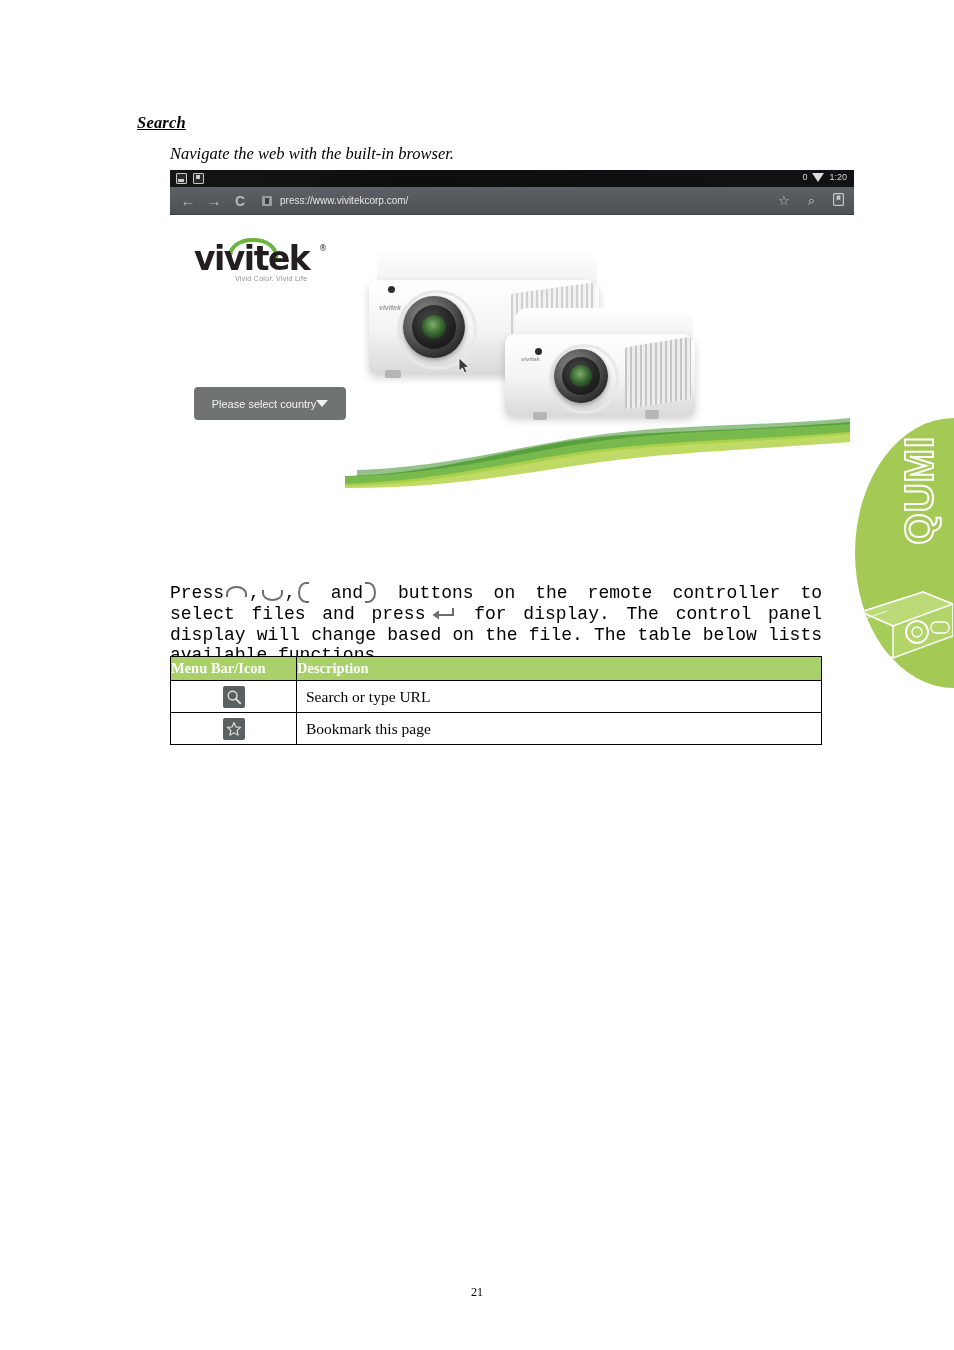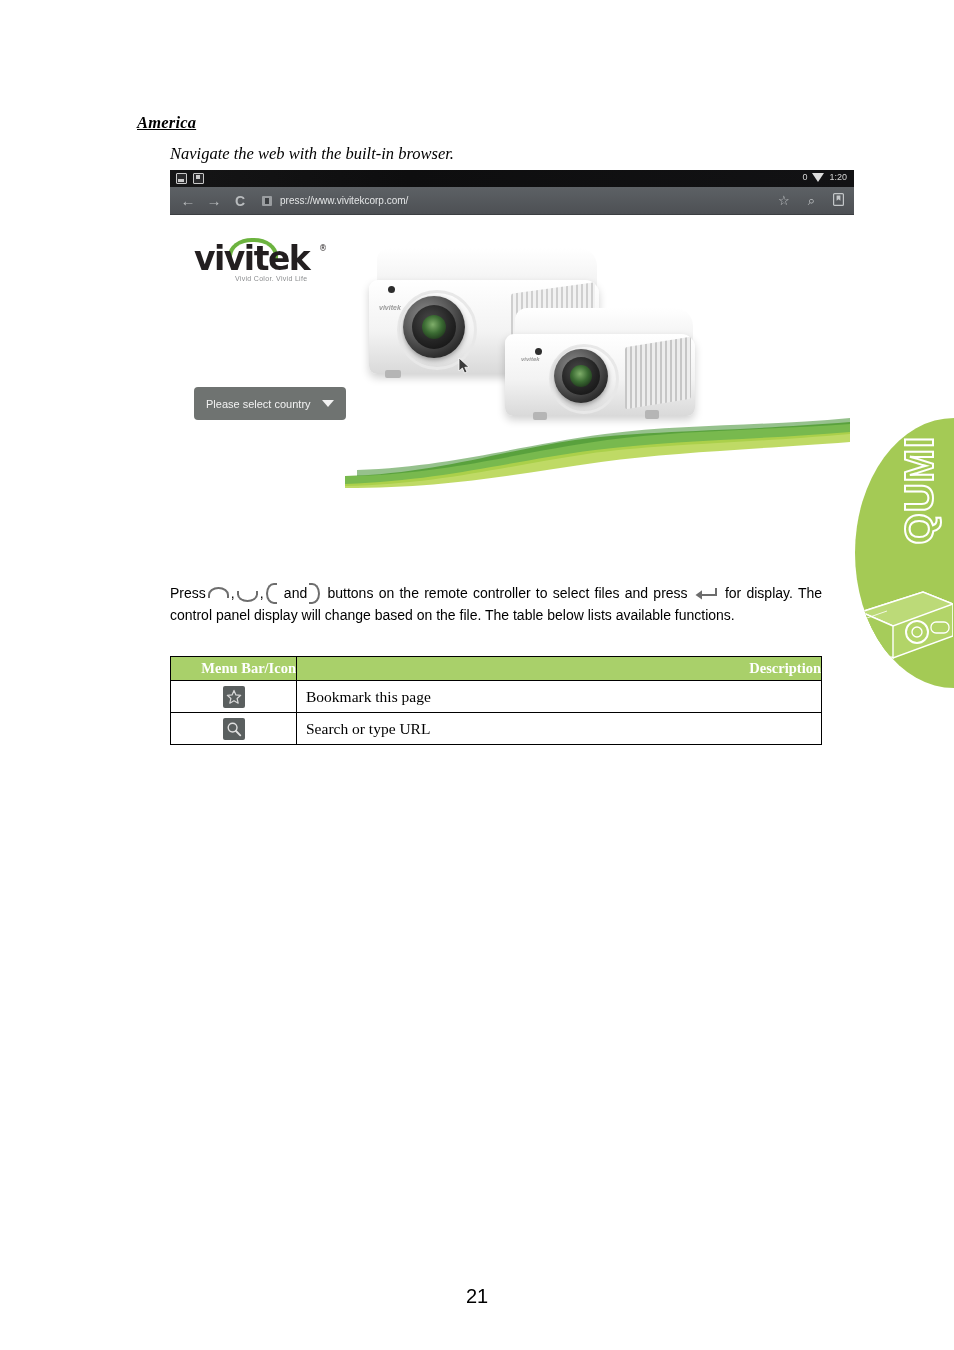--- a/index.html
+++ b/index.html
@@ -271,21 +271,21 @@
   .country-select {
     position: absolute;
     left: 24px;
     top: 172px;
     width: 152px;
     height: 33px;
     background: #6f7371;
     border-radius: 4px;
     display: flex;
     align-items: center;
-    justify-content: space-between;
+    justify-content: center;
     padding: 0 12px;
     box-sizing: border-box;
   }
   .country-select span {
     color: #f2f2f2;
     font-family: "Liberation Sans", sans-serif;
     font-size: 11px;
   }
   .caret {
     width: 0; height: 0;
@@ -410,24 +410,24 @@
     font-style: italic;
     font-weight: bold;
   }
 
   
   #press-paragraph {
     position: absolute;
     left: 170px;
     top: 583px;
     width: 652px;
-    font-size: 14px;
+    font-size: 18px;
     line-height: 20.5px;
     text-align: justify;
-    font-family: Liberation Sans, sans-serif;
+    font-family: Liberation Mono, monospace;
   }
   .arc-glyph {
     display: inline-block;
     vertical-align: middle;
     position: relative;
     margin: 0 2px;
   }
   .arc-up {
     width: 17px; height: 9px;
     border: 2px solid #6d6d6d;
@@ -478,21 +478,21 @@
     border-collapse: collapse;
     font-family: "Liberation Serif", serif;
   }
   #functions-table th {
     background: #a9d06a;
     color: #ffffff;
     font-weight: bold;
     font-size: 14.5px;
     border: 1.3px solid #000;
     padding: 3px 0;
-    text-align: right;
+    text-align: left;
   }
   #functions-table th.col-icon { width: 125px; }
   #functions-table td {
     border: 1.3px solid #000;
     height: 29px;
     vertical-align: middle;
   }
   #functions-table td.icon-cell { text-align: center; }
   #functions-table td.desc-cell {
     padding-left: 9px;
@@ -544,28 +544,28 @@
   }
   #qumi-device svg { display:block; }
 
   
   #page-number {
     position: absolute;
     left: 0;
     top: 1285px;
     width: 954px;
     text-align: center;
-    font-size: 20px;
-    font-family: Liberation Sans, sans-serif;
+    font-size: 12px;
+    font-family: Liberation Serif, serif;
   }
 </style>
 </head>
 <body>
 
-<div id="section-heading">America</div>
+<div id="section-heading">Search</div>
 
 <div id="intro-text">Navigate the web with the built-in browser.</div>
 
 <div id="browser-figure">
 
   <div class="status-bar">
     <div class="status-left">
       <div class="sb-glyph screenshot"></div>
       <div class="sb-glyph sdcard"></div>
     </div>
@@ -675,36 +675,36 @@
     <tr>
       <th class="col-icon">Menu Bar/Icon</th>
       <th>Description</th>
     </tr>
   </thead>
   <tbody>
     <tr>
       <td class="icon-cell">
         <span class="tbl-icon">
           <svg width="16" height="16" viewBox="0 0 16 16">
-            <path d="M8 1.4 L9.9 5.9 L14.7 6.3 L11.1 9.5 L12.2 14.2 L8 11.7 L3.8 14.2 L4.9 9.5 L1.3 6.3 L6.1 5.9 Z" fill="none" stroke="#d8d8d8" stroke-width="1.2" stroke-linejoin="round"></path>
-          </svg>
-        </span>
-      </td>
-      <td class="desc-cell">Bookmark this page</td>
-    </tr>
-    <tr>
-      <td class="icon-cell">
-        <span class="tbl-icon">
-          <svg width="16" height="16" viewBox="0 0 16 16">
             <circle cx="6.6" cy="6.6" r="4.4" fill="none" stroke="#e0e0e0" stroke-width="1.4"></circle>
             <path d="M10 10 L14.3 14.3" stroke="#e0e0e0" stroke-width="1.8" stroke-linecap="round"></path>
           </svg>
         </span>
       </td>
       <td class="desc-cell">Search or type URL</td>
+    </tr>
+    <tr>
+      <td class="icon-cell">
+        <span class="tbl-icon">
+          <svg width="16" height="16" viewBox="0 0 16 16">
+            <path d="M8 1.4 L9.9 5.9 L14.7 6.3 L11.1 9.5 L12.2 14.2 L8 11.7 L3.8 14.2 L4.9 9.5 L1.3 6.3 L6.1 5.9 Z" fill="none" stroke="#d8d8d8" stroke-width="1.2" stroke-linejoin="round"></path>
+          </svg>
+        </span>
+      </td>
+      <td class="desc-cell">Bookmark this page</td>
     </tr>
   </tbody>
 </table>
 
 <div id="qumi-tab">
   <div id="qumi-wordmark">QUMI</div>
   <div id="qumi-device">
     <svg width="96" height="100" viewBox="0 0 96 100">
       <path d="M4 42 L66 22 L96 34 L96 66 L36 88 L4 74 Z" fill="#b2d468" stroke="#ffffff" stroke-width="1.6"></path>
       <path d="M4 42 L66 22 L96 34 L36 56 Z" fill="#bcda78" stroke="#ffffff" stroke-width="1.4"></path>

